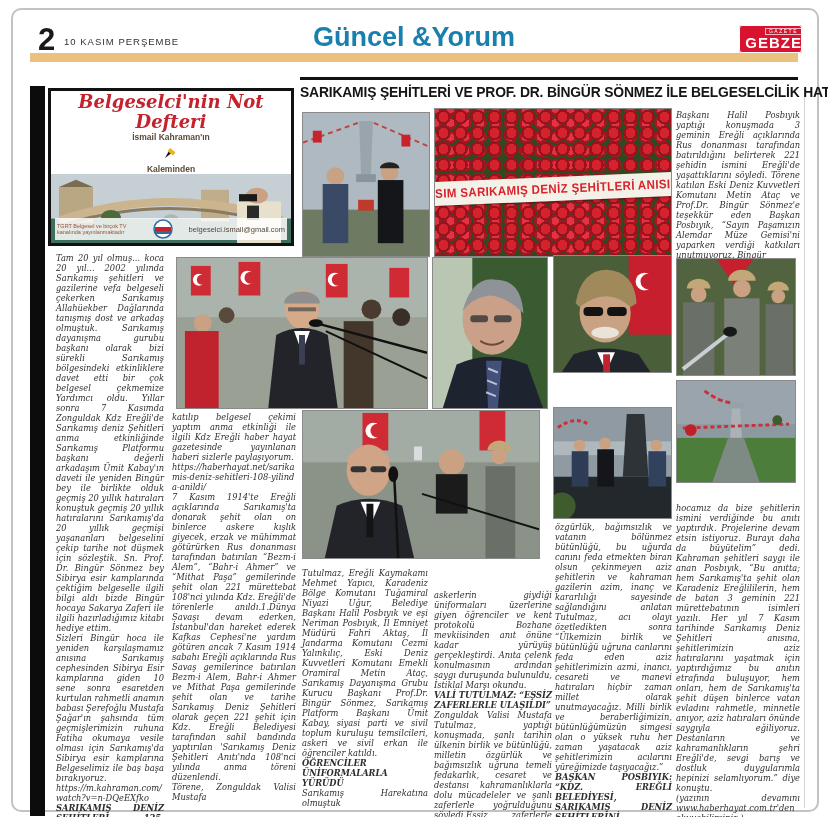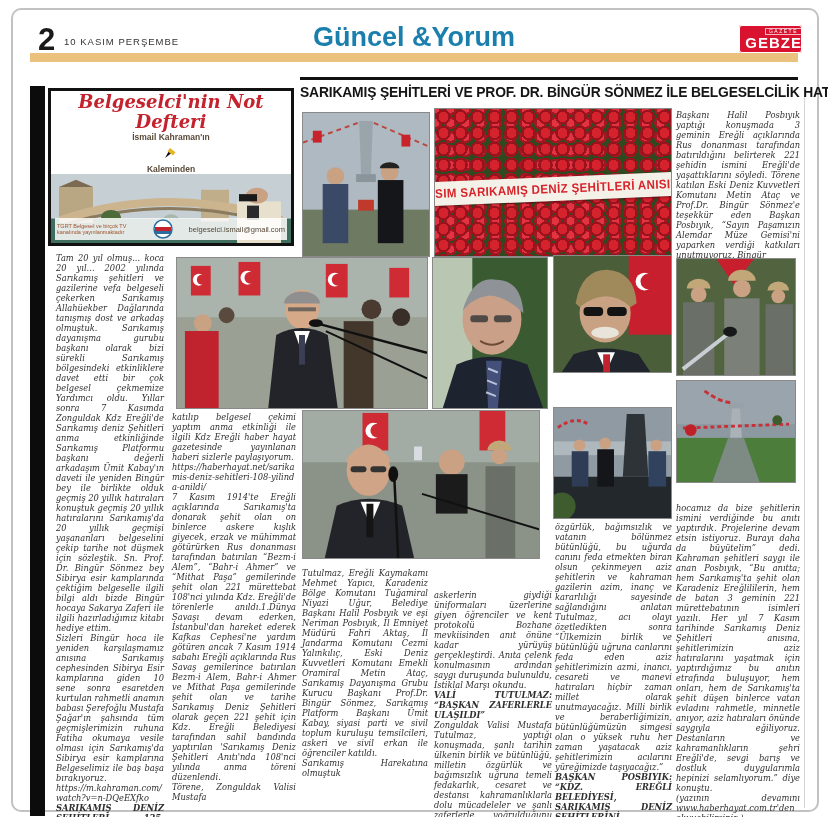--- a/index.html
+++ b/index.html
@@ -286,26 +286,27 @@
 
   <div class="col" style="left:172px;top:412px;width:124px;height:400px;">
     <p>katılıp belgesel çekimi yaptım anma etkinliği ile ilgili Kdz Ereğli haber hayat gazetesinde yayınlanan haberi sizlerle paylaşıyorum.</p>
     <p class="link">https://haberhayat.net/sarikamis-deniz-sehitleri-108-yilinda-anildi/</p>
     <p>7 Kasım 1914'te Ereğli açıklarında Sarıkamış'ta donarak şehit olan on binlerce askere kışlık giyecek, erzak ve mühimmat götürürken Rus donanması tarafından batırılan “Bezm-i Alem”, “Bahr-i Ahmer” ve “Mithat Paşa” gemilerinde şehit olan 221 mürettebat 108'nci yılında Kdz. Ereğli'de törenlerle anıldı.1.Dünya Savaşı devam ederken, İstanbul'dan hareket ederek Kafkas Cephesi'ne yardım götüren ancak 7 Kasım 1914 sabahı Ereğli açıklarında Rus Savaş gemilerince batırılan Bezm-i Alem, Bahr-i Ahmer ve Mithat Paşa gemilerinde şehit olan ve tarihe Sarıkamış Deniz Şehitleri olarak geçen 221 şehit için Kdz. Ereğli Belediyesi tarafından sahil bandında yaptırılan 'Sarıkamış Deniz Şehitleri Anıtı'nda 108'nci yılında anma töreni düzenlendi.</p>
     <p>Törene, Zonguldak Valisi Mustafa</p>
   </div>
 
   <div class="col" style="left:302px;top:545px;width:126px;height:250px;margin-top:23px;">
     <p>Tutulmaz, Ereğli Kaymakamı Mehmet Yapıcı, Karadeniz Bölge Komutanı Tuğamiral Niyazi Uğur, Belediye Başkanı Halil Posbıyık ve eşi Neriman Posbıyık, İl Emniyet Müdürü Fahri Aktaş, İl Jandarma Komutanı Cezmi Yalınkılıç, Eski Deniz Kuvvetleri Komutanı Emekli Oramiral Metin Ataç, Sarıkamış Dayanışma Grubu Kurucu Başkanı Prof.Dr. Bingür Sönmez, Sarıkamış Platform Başkanı Ümit Kabay, siyasi parti ve sivil toplum kuruluşu temsilcileri, askeri ve sivil erkan ile öğrenciler katıldı.</p>
+    <p class="colhead">ÖĞRENCİLER ÜNİFORMALARLA YÜRÜDÜ</p>
     <p>Sarıkamış Harekatına olmuştuk</p>
   </div>
 
   <div class="col" style="left:434px;top:590px;width:118px;height:250px;">
     <p>askerlerin giydiği üniformaları üzerlerine giyen öğrenciler ve kent protokolü Bozhane mevkiisinden anıt önüne kadar yürüyüş gerçekleştirdi. Anıta çelenk konulmasının ardından saygı duruşunda bulunuldu, İstiklal Marşı okundu.</p>
-    <p class="colhead">VALİ TUTULMAZ: “BAŞKAN ZAFERLERLE ULAŞILDI”</p>
+    <p class="colhead">VALİ TUTULMAZ: “EŞSİZ ZAFERLERLE ULAŞILDI”</p>
     <p>Zonguldak Valisi Mustafa Tutulmaz, yaptığı konuşmada, şanlı tarihin ülkenin birlik ve bütünlüğü, milletin özgürlük ve bağımsızlık uğruna temeli fedakarlık, cesaret ve destansı kahramanlıklarla dolu mücadeleler ve şanlı zaferlerle yoğrulduğunu söyledi.Eşsiz zaferlerle ulaşılan,</p>
   </div>
 
   <div class="col" style="left:555px;top:522px;width:117px;height:240px;">
     <p>özgürlük, bağımsızlık ve vatanın bölünmez bütünlüğü, bu uğurda canını feda etmekten biran olsun çekinmeyen aziz şehitlerin ve kahraman gazilerin azim, inanç ve kararlılığı sayesinde sağlandığını anlatan Tutulmaz, acı olayı özetledikten sonra “Ülkemizin birlik ve bütünlüğü uğruna canlarını feda eden aziz şehitlerimizin azmi, inancı, cesareti ve manevi hatıraları hiçbir zaman millet olarak unutmayacağız. Milli birlik ve beraberliğimizin, bütünlüğümüzün simgesi olan o yüksek ruhu her zaman yaşatacak aziz şehitlerimizin acılarını yüreğimizde taşıyacağız.”</p>
     <p class="colhead">BAŞKAN POSBIYIK: “KDZ. EREĞLİ BELEDİYESİ, SARIKAMIŞ DENİZ ŞEHİTLERİNİ EREĞLİ'DE YAŞATIYOR”</p>
 
   </div>
 
   <div class="col" style="left:676px;top:503px;width:124px;height:315px;">

